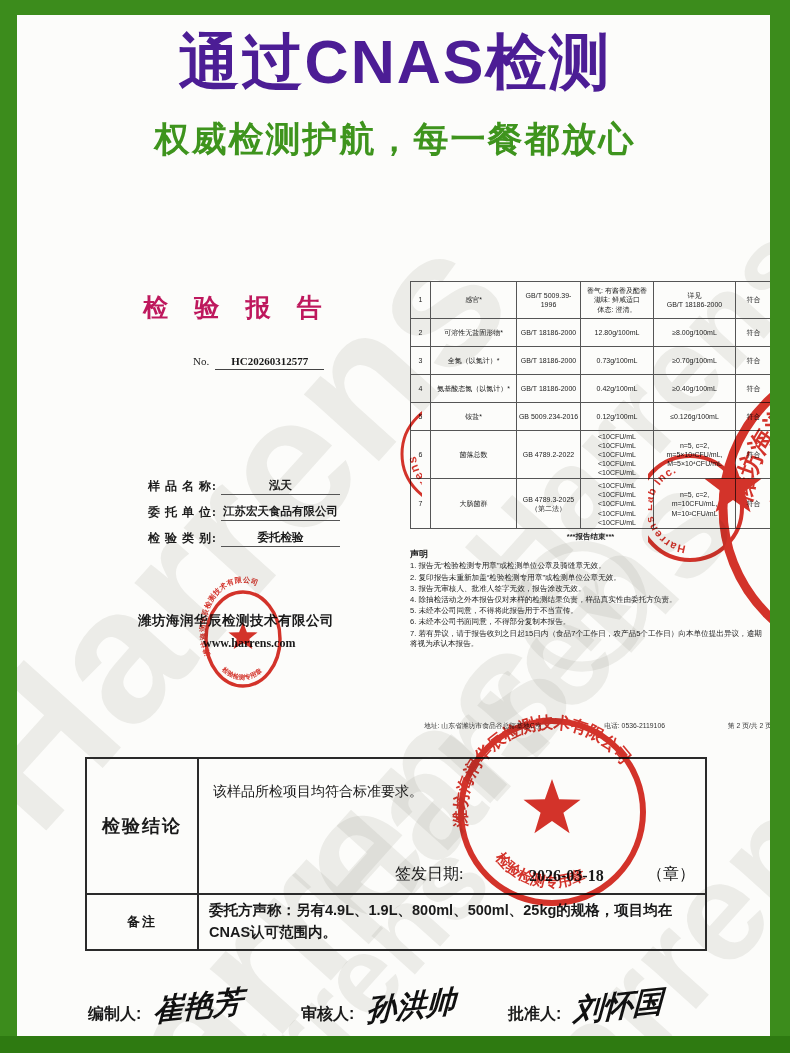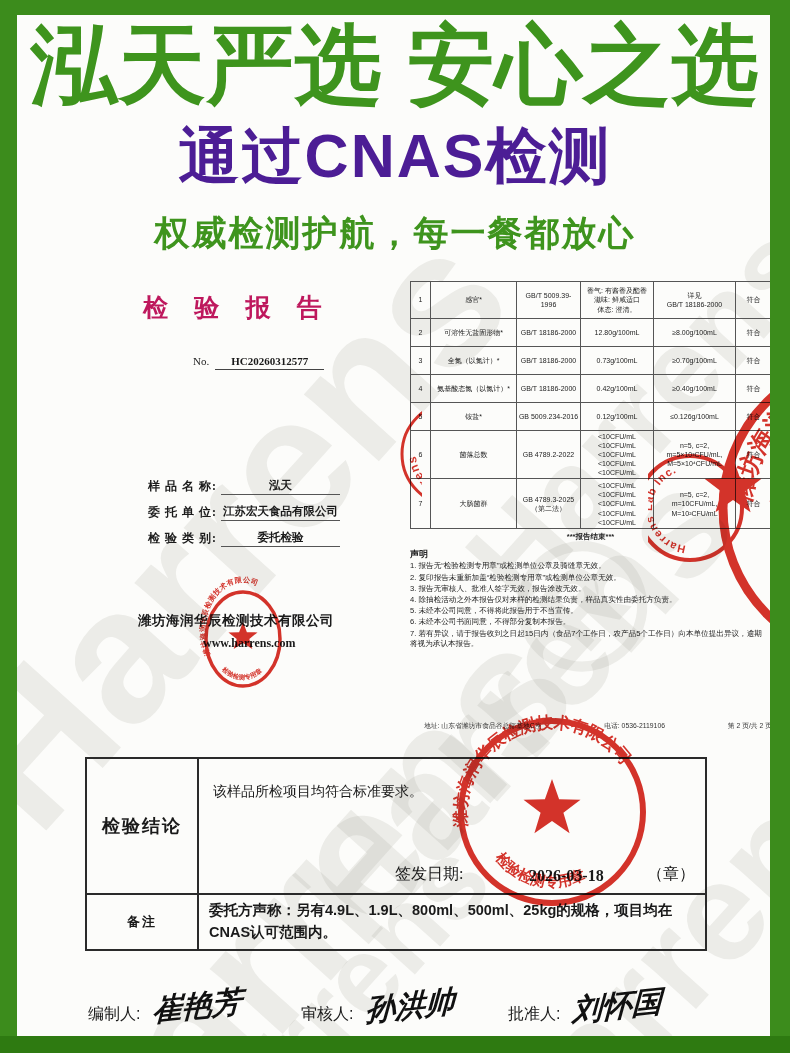--- a/index.html
+++ b/index.html
@@ -70,21 +70,21 @@
   .conc-text{margin:24px 0 0 14px;font-size:14px}
   .issue{position:absolute;bottom:8px;left:0;right:0;font-size:16px}
   .issue-label{position:absolute;left:196px;bottom:0}
   .issue-date{position:absolute;left:330px;bottom:0;font-weight:700}
   .issue-seal{position:absolute;left:448px;bottom:0}
   .remark-cell{flex:1;padding:5px 10px;font-size:14.5px;font-weight:700;line-height:1.5}
   
   .sigs{position:absolute;left:88px;top:986px;width:650px;height:60px;z-index:5}
   .sg{position:absolute;top:0;display:flex;align-items:flex-start}
   .sg1{left:0}.sg2{left:213px}.sg3{left:420px}
-  .sig-label{font-size:16px;font-weight:400;margin-top:18px;white-space:nowrap}
+  .sig-label{font-size:16px;font-weight:700;margin-top:18px;white-space:nowrap}
   .sig-name{font-size:30px;font-family:"DejaVu Serif",serif;font-style:italic;font-weight:600;
             transform:rotate(-6deg) skewX(-8deg);margin-left:12px;color:#111;white-space:nowrap}
   
   .stamp{position:absolute;z-index:10;mix-blend-mode:multiply;opacity:.93}
   .stampA{left:188px;top:576px}
   .stampB{left:360px;top:396px}
   .stampC{left:648px;top:338px}
   .stampD{left:452px;top:712px}
   .sealtext{fill:#d3231a;font-weight:700;font-family:"Liberation Sans",sans-serif}
 </style>
@@ -94,21 +94,20 @@
 <div class="page">
 
   <div class="wm wm1">Harrens</div>
   <div class="wm wm2">Harrens®</div>
   <div class="wm wm3">Harrens</div>
   <div class="wm wm4">Harrens®</div>
   <div class="wm wm5">Harrens</div>
   <div class="wm wm6">Harrens</div>
 
   <div class="headline">
-    <div class="t1">泓天严选 安心之选</div>
     <div class="t2">通过CNAS检测</div>
     <div class="t3">权威检测护航，每一餐都放心</div>
   </div>
 
   <div class="rtitle">检 验 报 告</div>
   <div class="no-line">
     <span>No.</span><span class="no-val">HC20260312577</span>
   </div>
   <div class="fields">
     <div class="frow">

